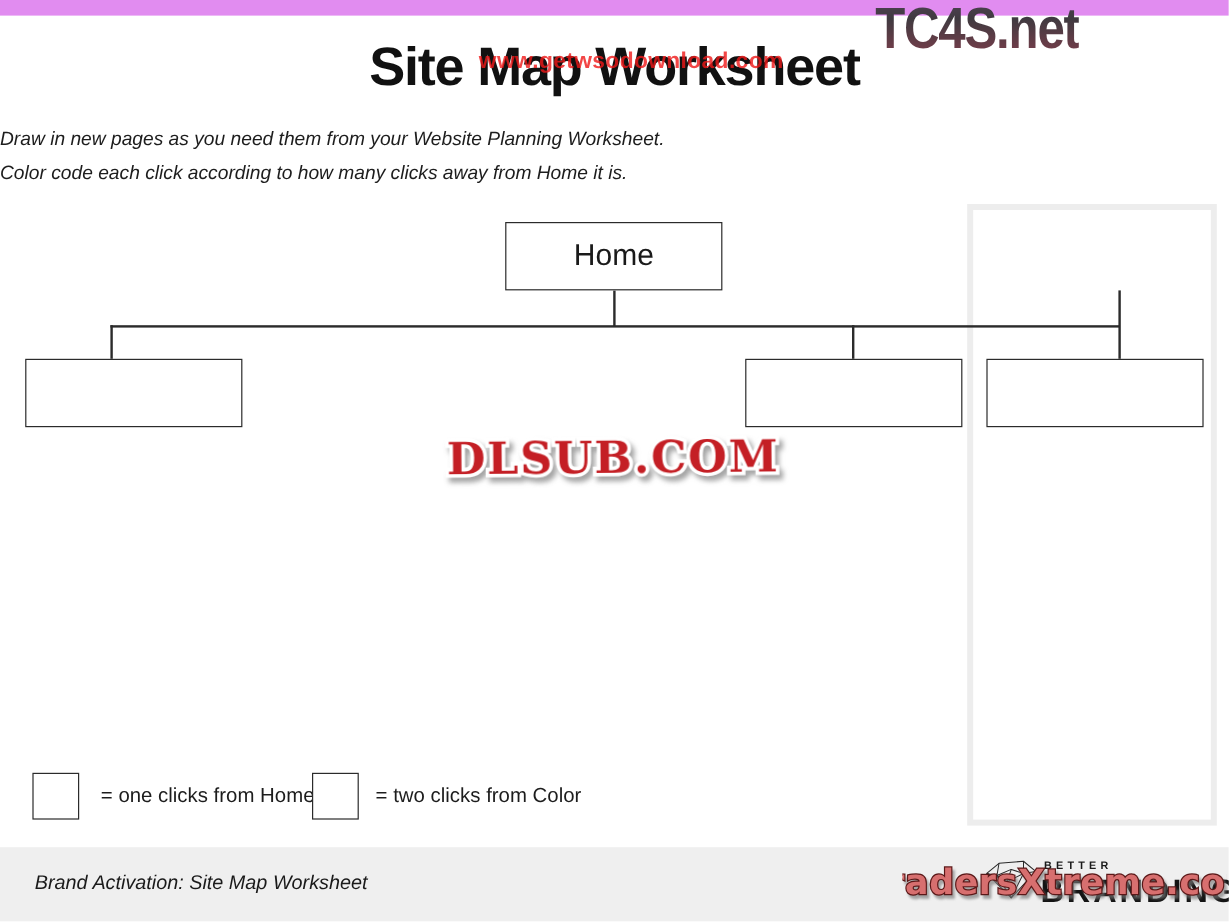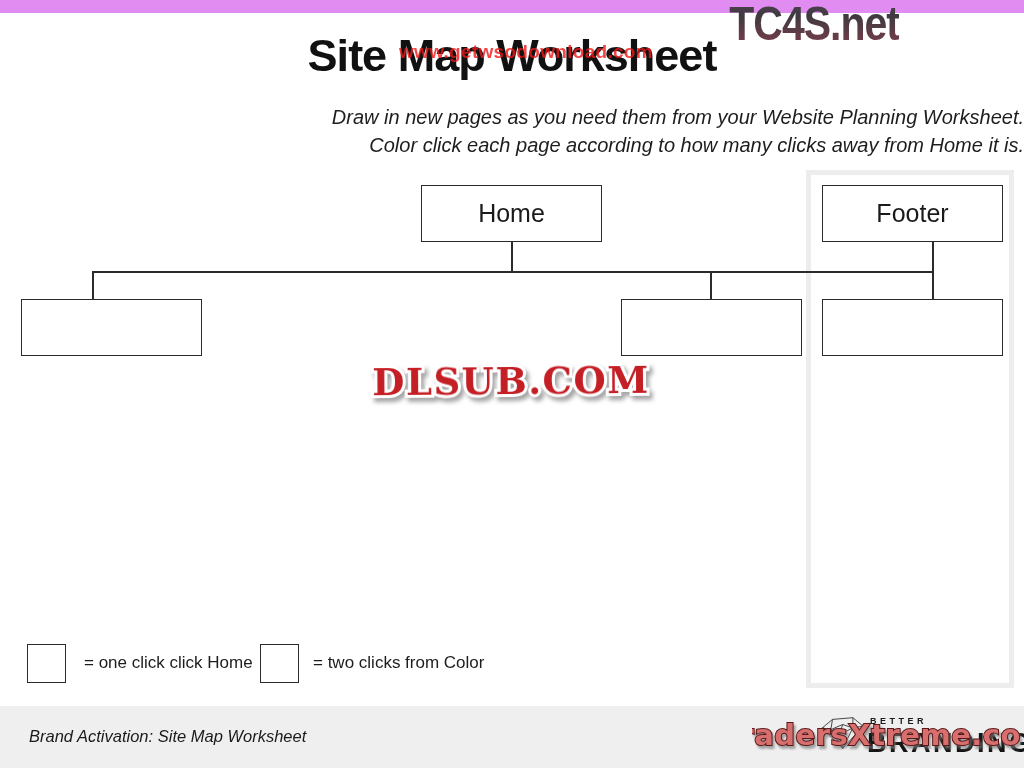--- a/index.html
+++ b/index.html
@@ -18,22 +18,22 @@
           -webkit-background-clip:text; background-clip:text; color:transparent;
           text-shadow:0 0 0 rgba(0,0,0,0); }
 
   
   .title { position:absolute; top:30px; left:0; width:1024px; text-align:center;
            font-size:45px; font-weight:800; letter-spacing:-1px; color:#111; }
   .title-overlay { position:absolute; left:399px; top:41px; z-index:3;
            font-size:19px; font-weight:700; color:#f01818; opacity:.8; letter-spacing:.3px; }
 
   
-  .instructions { position:absolute; top:103px; left:0; width:1024px; text-align:right;
-           font-style:italic; font-weight:500; font-size:20px; color:#1d1d1d; line-height:28px; }
+  .instructions { position:absolute; top:103px; left:0; width:1024px; text-align:left;
+           font-style:italic; font-weight:500; font-size:16px; color:#1d1d1d; line-height:28px; }
 
   
   .footer-frame { position:absolute; left:806px; top:170px; width:208px; height:518px;
            border:5px solid #ededed; background:transparent; }
 
   
   .dbox { position:absolute; width:181px; height:57px; background:#fff;
           border:1.5px solid #2b2b2b; display:flex; align-items:center; justify-content:center;
           font-size:25px; font-weight:500; color:#1a1a1a; z-index:2; }
   .box-home   { left:421px; top:185px; }
@@ -86,49 +86,46 @@
 
   <div class="topbar"></div>
 
   <div class="tc4s">TC4S.net</div>
 
   <h1 class="title">Site Map Worksheet</h1>
   <div class="title-overlay">www.getwsodownload.com</div>
 
   <div class="instructions">
     <div>Draw in new pages as you need them from your Website Planning Worksheet.</div>
-    <div>Color click each page according to how many clicks away from Home it is.</div>
+    <div>Color code each click according to how many clicks away from Home it is.</div>
   </div>
 
   <div class="footer-frame"></div>
 
   <div class="line ln-home-v"></div>
   <div class="line ln-main-h"></div>
   <div class="line ln-left-v"></div>
   <div class="line ln-mid-v"></div>
   <div class="line ln-right-v"></div>
 
   <div class="dbox box-home">
     <span>Home</span>
   </div>
-  <div class="dbox box-footer">
-    <span>Footer</span>
-  </div>
   <div class="dbox box-left"></div>
   <div class="dbox box-mid"></div>
   <div class="dbox box-right"></div>
 
   <div class="dlsub-wrap">
     <svg width="296" height="52" viewBox="0 0 296 52">
       <text x="148" y="40" text-anchor="middle" font-family="DejaVu Serif, serif" font-size="37" font-weight="bold" letter-spacing="1.5" fill="#c41f25" stroke="#ffffff" stroke-width="6" paint-order="stroke">DLSUB.COM</text>
     </svg>
   </div>
 
   <div class="legend-box lg-box1"></div>
-  <div class="legend-text lg-txt1">= one click click Home</div>
+  <div class="legend-text lg-txt1">= one clicks from Home</div>
   <div class="legend-box lg-box2"></div>
   <div class="legend-text lg-txt2">= two clicks from Color</div>
 
   <div class="bottom-strip"></div>
   <div class="caption">Brand Activation: Site Map Worksheet</div>
 
   <div class="brand">
     <svg class="brand-diamond" width="52" height="34" viewBox="0 0 60 40">
       <g fill="none" stroke="#2a2a2a" stroke-width="1" stroke-linejoin="round">
         <polygon points="8,14 20,4 44,2 56,12 32,38"></polygon>

